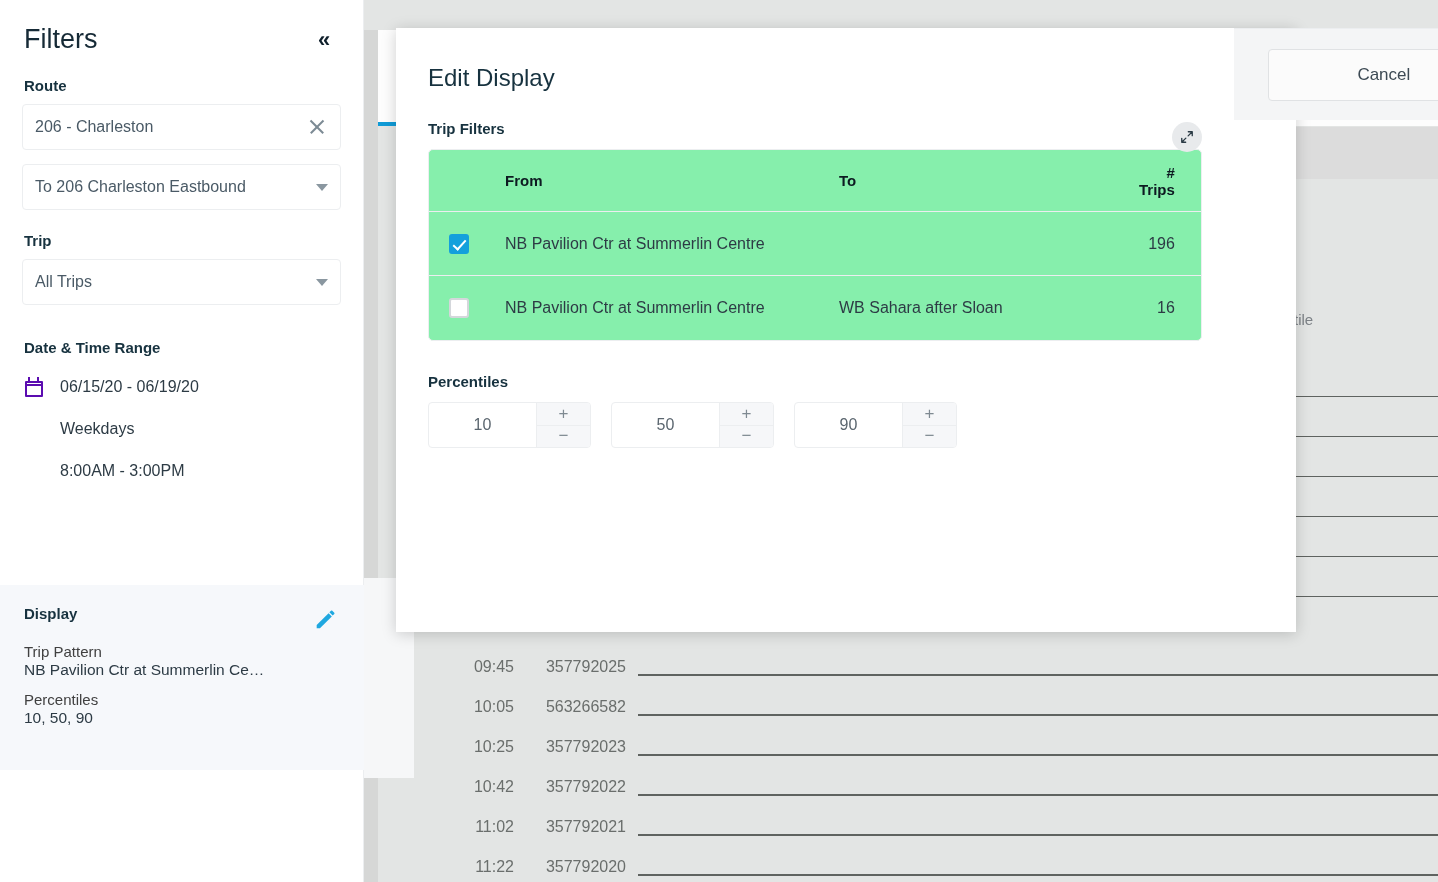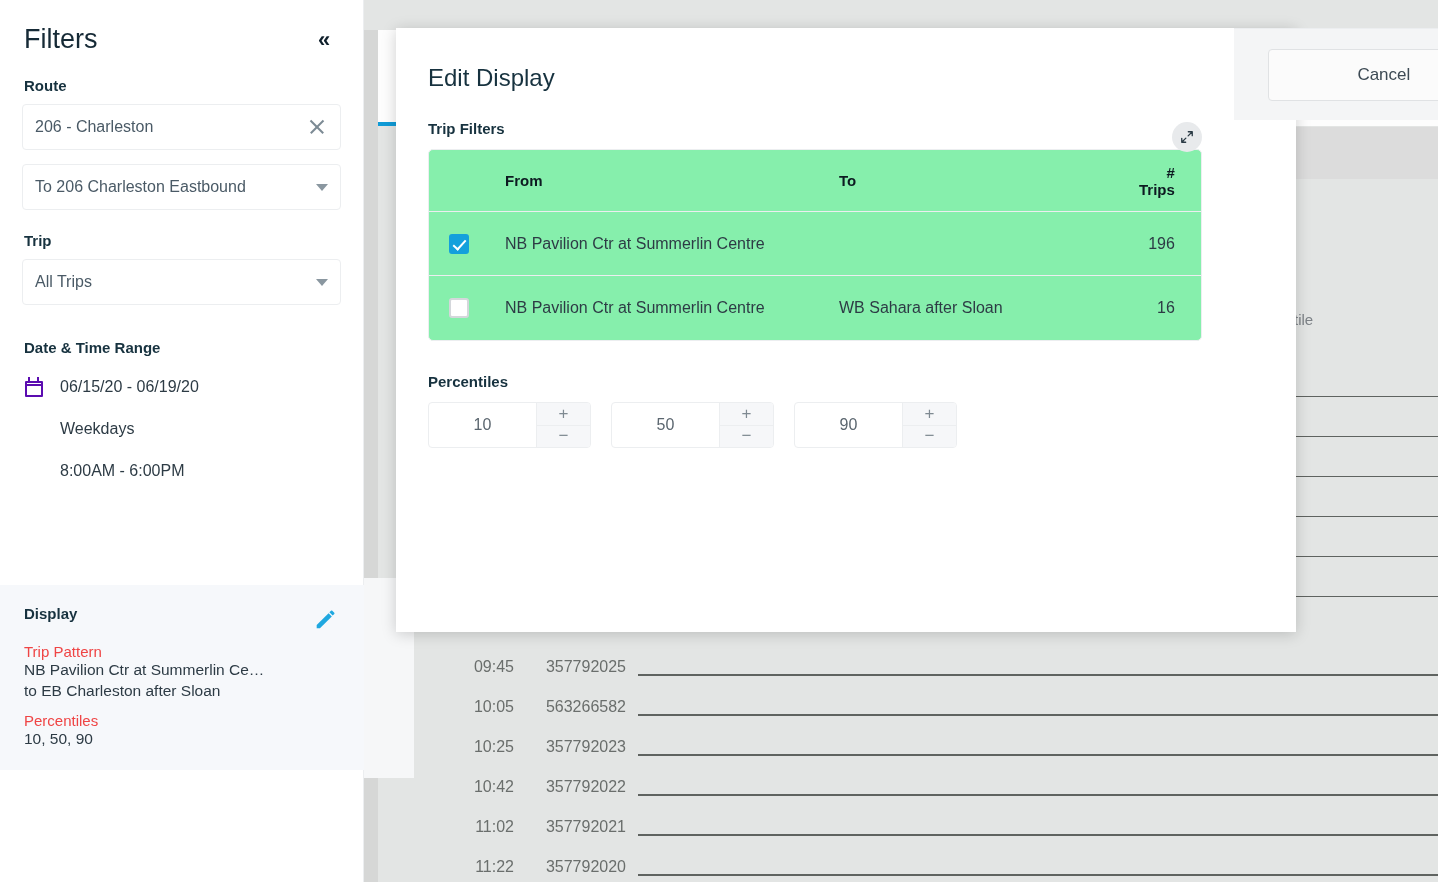--- a/index.html
+++ b/index.html
@@ -158,21 +158,21 @@
   #display-block {
     position: absolute; left: 0; top: 585px; width: 364px; height: 185px;
     background: #f6f8fb;
     padding: 20px 24px 0 24px;
   }
   #display-head {
     display: flex; align-items: flex-start; justify-content: space-between;
   }
   #display-title { font-size: 15px; font-weight: bold; color: #17323f; }
   #edit-pencil { width: 28px; height: 28px; cursor: pointer; }
-  .dlabel { font-size: 15px; color: #ef4444; margin-top: 10px; }
+  .dlabel { font-size: 15px; color: #404040; margin-top: 10px; }
   .dvalue { font-size: 15.5px; color: #2d3b45; line-height: 1.35; }
 
   
   #modal-overlay { position: absolute; inset: 0; z-index: 10; pointer-events: none; }
   #modal {
     position: absolute; left: 396px; top: 28px; width: 900px; height: 604px;
     background: #ffffff;
     box-shadow: 0 2px 14px rgba(0,0,0,.18);
     pointer-events: auto;
     display: flex; flex-direction: row;
@@ -355,37 +355,36 @@
           <span class="top"></span>
           <span class="p1"></span>
           <span class="p2"></span>
       </span>
       <span class="dt-text">06/15/20 - 06/19/20</span>
     </div>
     <div class="dt-row dt-indent">
       <span>Weekdays</span>
     </div>
     <div class="dt-row dt-indent">
-      <span>8:00AM - 6:00PM</span>
+      <span>8:00AM - 3:00PM</span>
     </div>
   </div>
 
   <div id="display-block">
     <div id="display-head">
       <div id="display-title">Display</div>
       <div id="edit-pencil">
         <svg width="28" height="28" viewBox="0 0 24 24" fill="none">
           <path d="M4 17.2V20h2.8L17 9.8 14.2 7 4 17.2z" fill="#1fa8e0"></path>
           <path d="M19.1 7.7c.3-.3.3-.8 0-1.1l-1.7-1.7c-.3-.3-.8-.3-1.1 0l-1.4 1.4 2.8 2.8 1.4-1.4z" fill="#1fa8e0"></path>
         </svg>
       </div>
     </div>
     <div class="dlabel">Trip Pattern</div>
     <div class="dvalue">NB Pavilion Ctr at Summerlin Ce…</div>
-    <div class="dvalue">to EB Charleston after Sloan</div>
     <div class="dlabel">Percentiles</div>
     <div class="dvalue">10, 50, 90</div>
   </div>
 </div>
 
 <div id="modal-overlay">
   <div id="modal">
 
     <div id="modal-body">
       <div id="modal-title">Edit Display</div>

